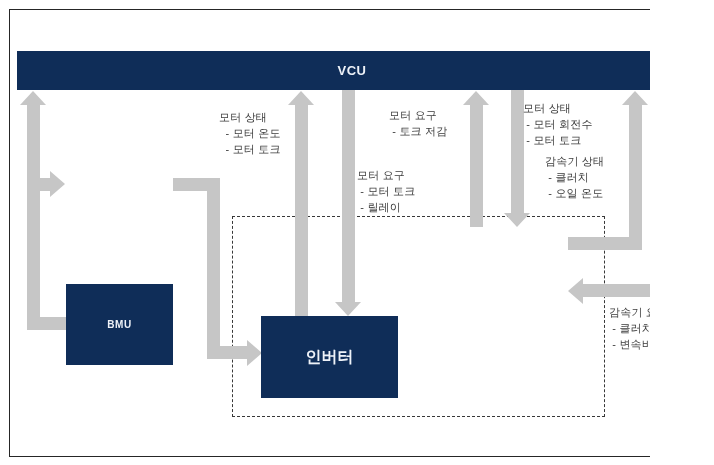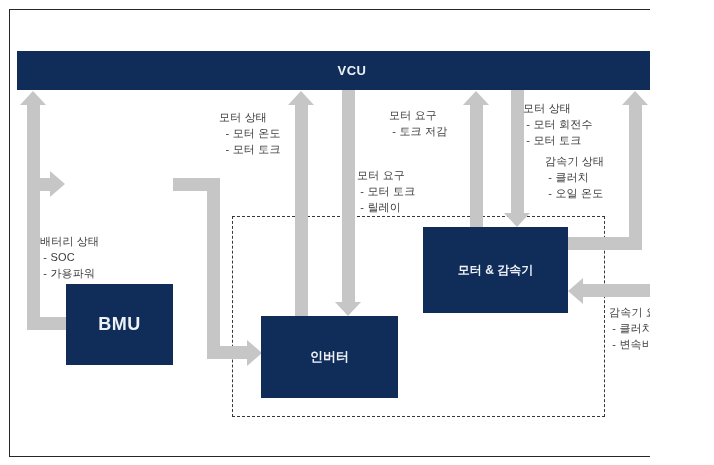--- a/index.html
+++ b/index.html
@@ -71,35 +71,29 @@
 
   <div class="seg" style="left:665px;top:90px;width:13px;height:207px;"></div>
   <div class="seg" style="left:583px;top:284px;width:95px;height:13px;"></div>
   <div class="ah ah-left" style="left:568px;top:278px;"></div>
 
   <div class="node" style="left:17px;top:51px;width:670px;height:39px;font-size:13px;letter-spacing:0.5px;">
     <span>VCU</span>
   </div>
 
 
-  <div class="node" style="left:66px;top:284px;width:107px;height:81px;font-size:18px;letter-spacing:0.5px;">
+  <div class="node" style="left:66px;top:284px;width:107px;height:81px;font-size:10px;letter-spacing:0.5px;">
     <span>BMU</span>
   </div>
 
-  <div class="node" style="left:261px;top:316px;width:137px;height:82px;font-size:13px;">
+  <div class="node" style="left:261px;top:316px;width:137px;height:82px;font-size:16px;">
     <span>인버터</span>
   </div>
 
-  <div class="node" style="left:423px;top:227px;width:145px;height:86px;font-size:12px;">
-    <span>모터 &amp; 감속기</span>
-  </div>
 
-  <div class="lbl" style="left:40px;top:233px;">배터리 상태
- - SOC
- - 가용파워</div>
 
   <div class="lbl" style="left:219px;top:109px;">모터 상태
   - 모터 온도
   - 모터 토크</div>
 
   <div class="lbl" style="left:389px;top:107px;">모터 요구
  - 토크 저감</div>
 
   <div class="lbl" style="left:357px;top:167px;">모터 요구
  - 모터 토크

